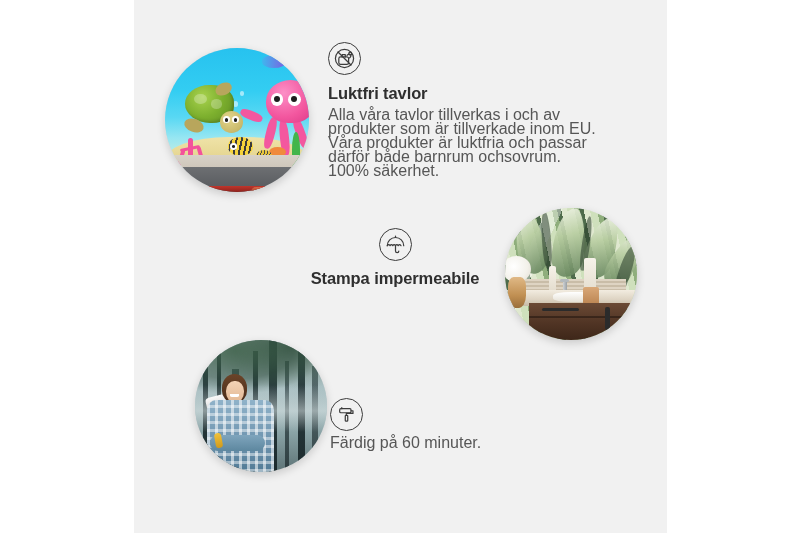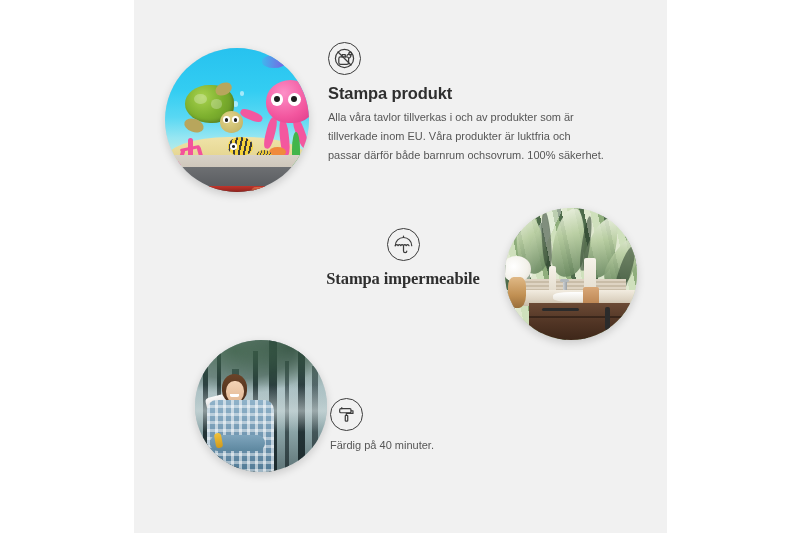--- a/index.html
+++ b/index.html
@@ -311,30 +311,30 @@
   }
   .icon-circle svg { display: block; }
   .feat-title {
     font-size: 16.5px;
     font-weight: bold;
     color: #2f2f2f;
     letter-spacing: -0.1px;
     margin-top: 9px;
   }
   .feat-desc {
-    font-size: 11px;
-    line-height: 19px;
+    font-size: 16px;
+    line-height: 14px;
     color: #565656;
     margin-top: 5px;
   }
 
   #feature-odourless { left: 194px; top: 42px; width: 292px; }
   #feature-odourless .feat-desc { width: 278px; }
 
-  #feature-waterproof { left: 100px; top: 228px; width: 338px; text-align: center; font-family: Liberation Serif, serif; }
+  #feature-waterproof { left: 92px; top: 228px; width: 338px; text-align: center; }
   #feature-waterproof .icon-circle { margin: 0 auto; }
   #feature-waterproof .feat-title { margin-top: 8px; }
 
   #feature-assembly { left: 196px; top: 398px; width: 280px; }
   #feature-assembly .feat-title { margin-top: 7px; }
 </style>
 </head>
 <body>
 
 <div class="page">
@@ -397,21 +397,21 @@
       <div class="icon-circle">
         <svg width="21" height="21" viewBox="0 0 24 24" fill="none" stroke="#3c3c3c" stroke-width="1.4" stroke-linecap="round" stroke-linejoin="round">
           <path d="M7.5 10.2h7.2a2 2 0 0 1 2 2v4.6a2 2 0 0 1-2 2H7.5a2 2 0 0 1-2-2v-4.6a2 2 0 0 1 2-2Z"></path>
           <path d="M9.3 10.2V7.6h3.6v2.6"></path>
           <path d="M14.9 8.4c1.6-1.3 3.3-1.6 4.1-.7.8.9.2 2.5-1.3 3.6"></path>
           <circle cx="18.6" cy="6.4" r="1.7"></circle>
           <circle cx="12" cy="12" r="10.4"></circle>
           <path d="M4.6 4.6 19.4 19.4"></path>
         </svg>
       </div>
-      <div class="feat-title">Stampa produkt</div>
+      <div class="feat-title">Luktfri tavlor</div>
       <div class="feat-desc">Alla våra tavlor tillverkas i och av produkter som är tillverkade inom EU. Våra produkter är luktfria och passar därför både barnrum ochsovrum. 100% säkerhet.</div>
     </div>
 
     <div class="circle" id="circle-bathroom">
       <div class="scene">
         <div class="bw-wall"></div>
         <div class="bw-leaf l1"></div>
         <div class="bw-leaf l2"></div>
         <div class="bw-leaf l3"></div>
         <div class="bw-leaf l4"></div>
@@ -477,17 +477,17 @@
 
     <div class="feature" id="feature-assembly">
       <div class="icon-circle">
         <svg width="21" height="21" viewBox="0 0 24 24" fill="none" stroke="#3c3c3c" stroke-width="1.4" stroke-linecap="round" stroke-linejoin="round">
           <rect x="4.2" y="5.4" width="13" height="4.6" rx="1.4"></rect>
           <path d="M6.6 5.4V4.2"></path>
           <path d="M17.2 7.7h2.2v3.1h-7.6v2.2"></path>
           <rect x="10.6" y="13" width="2.8" height="6.6" rx="0.8"></rect>
         </svg>
       </div>
-      <div class="feat-desc">Färdig på 40 minuter.</div>
+      <div class="feat-desc">Färdig på 60 minuter.</div>
     </div>
 
   </div>
 </div>
 
 </body></html>

